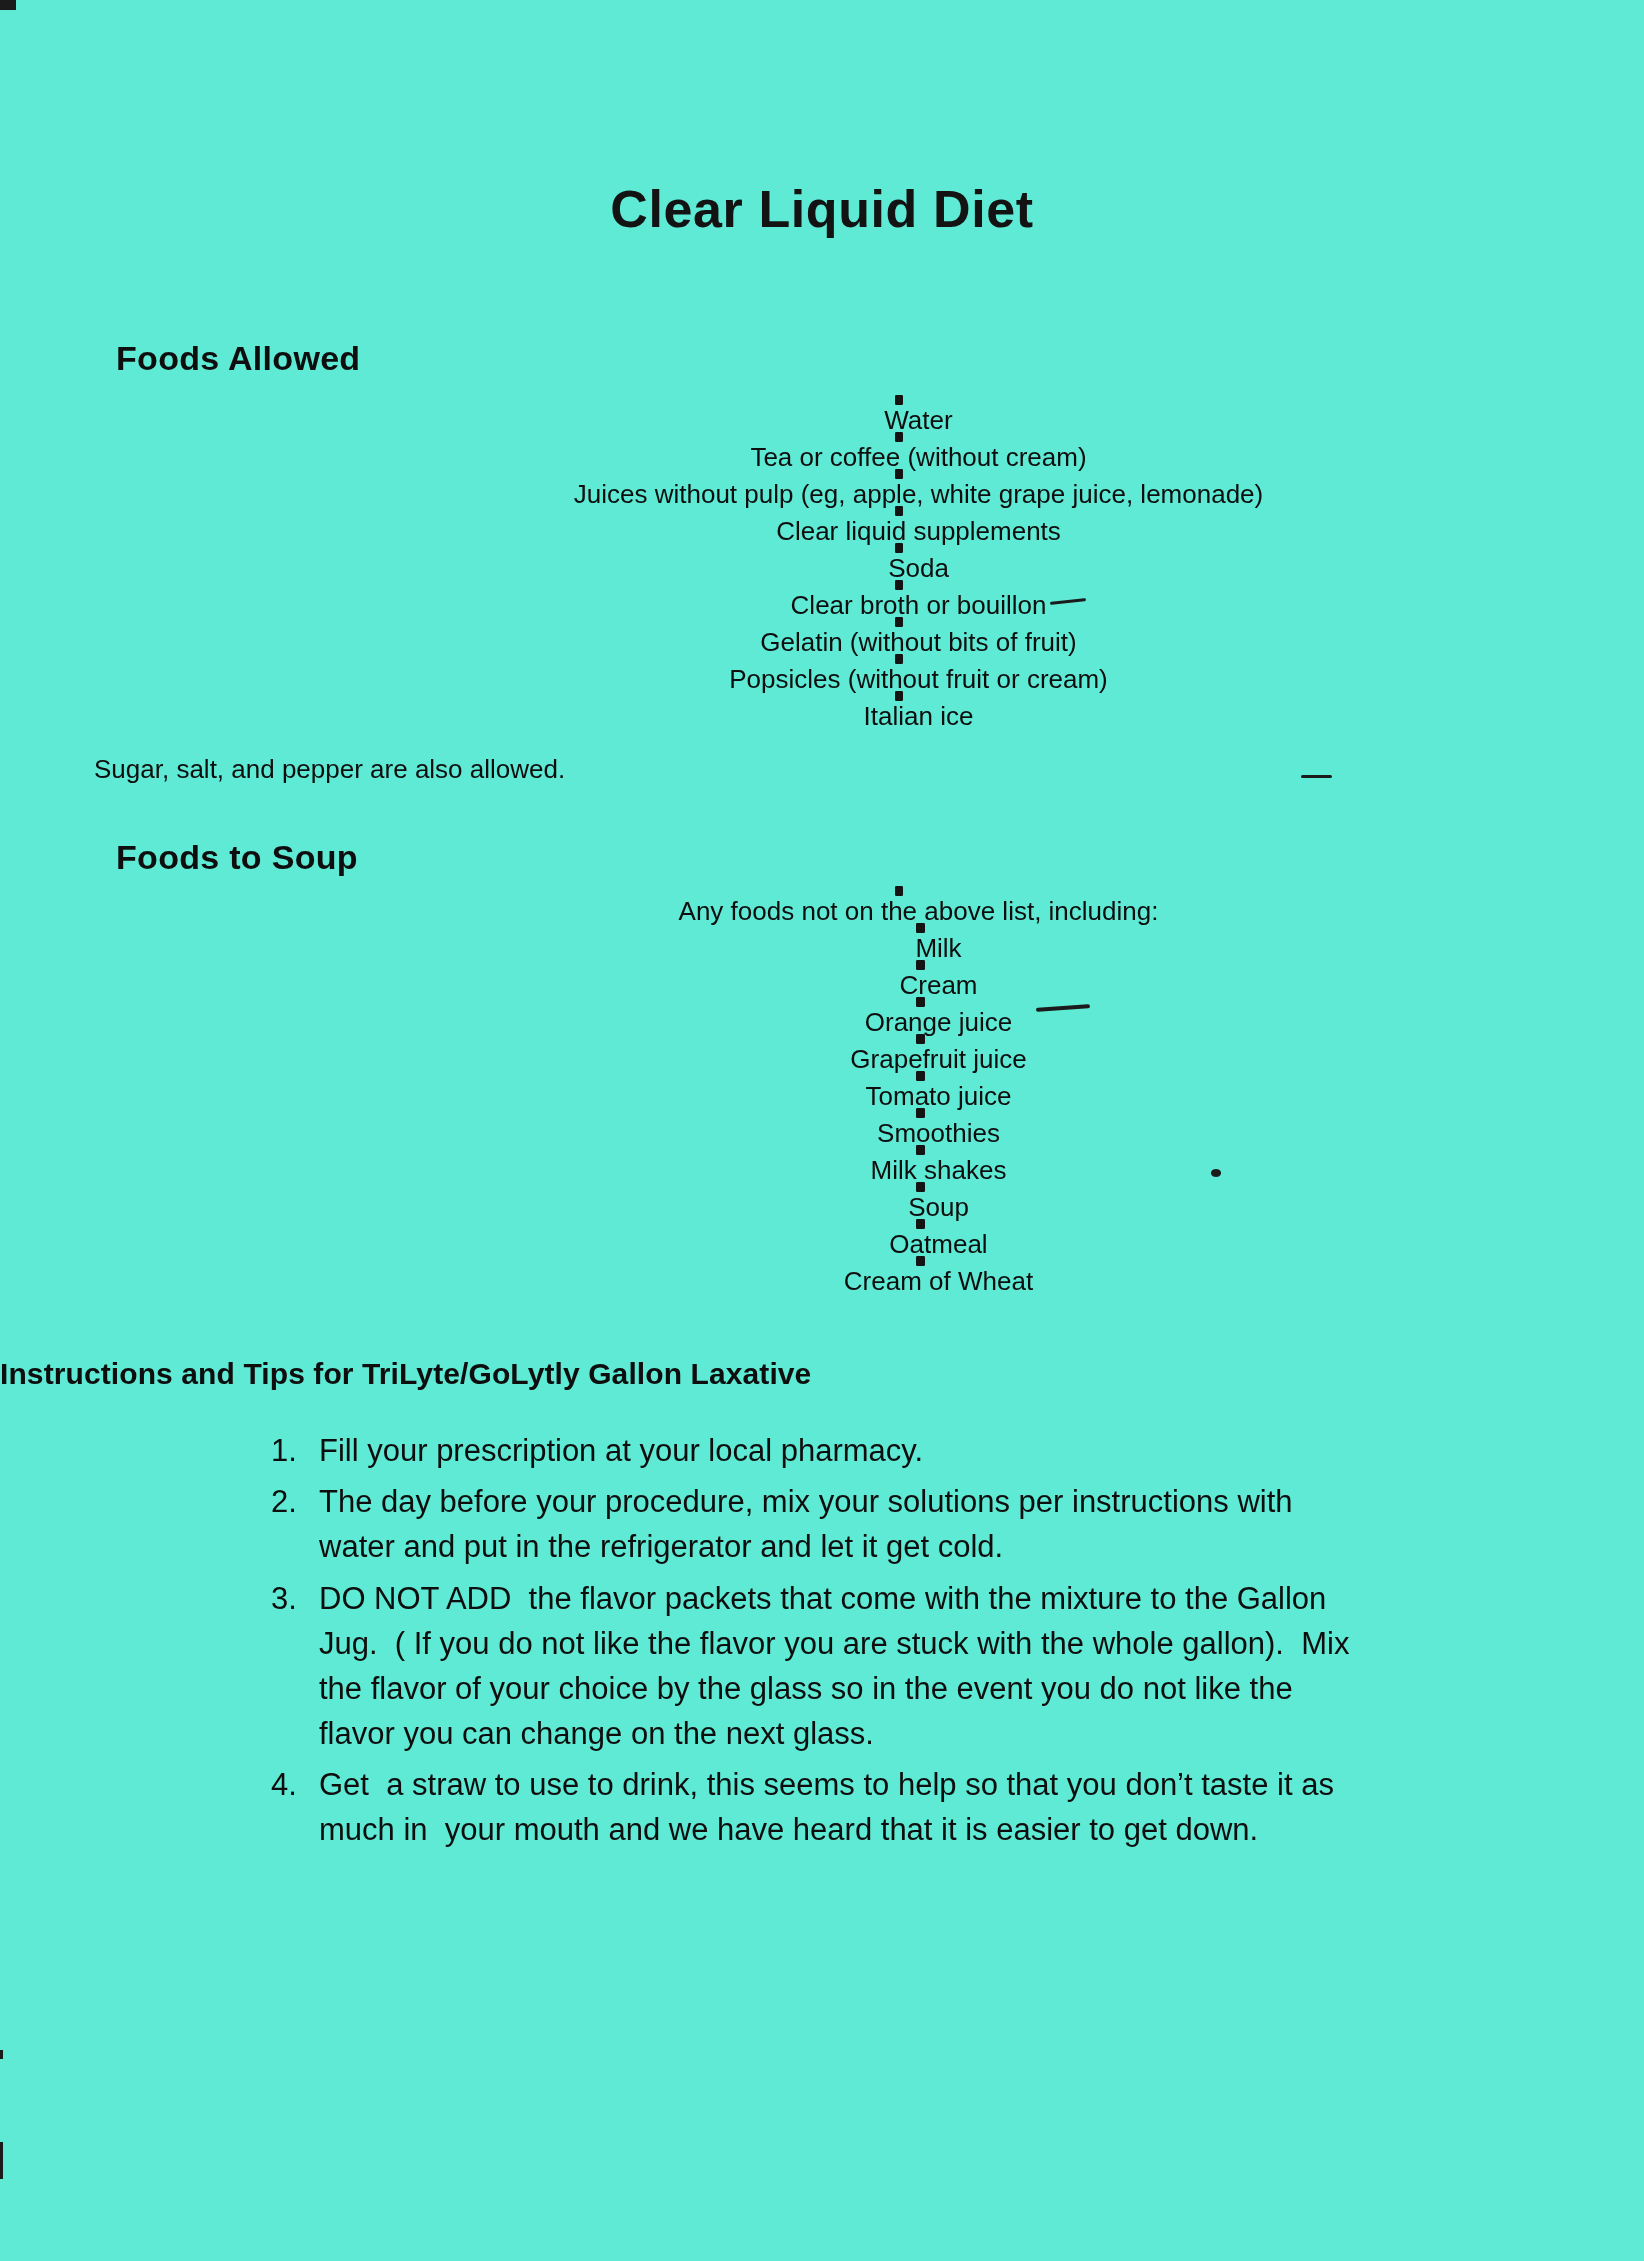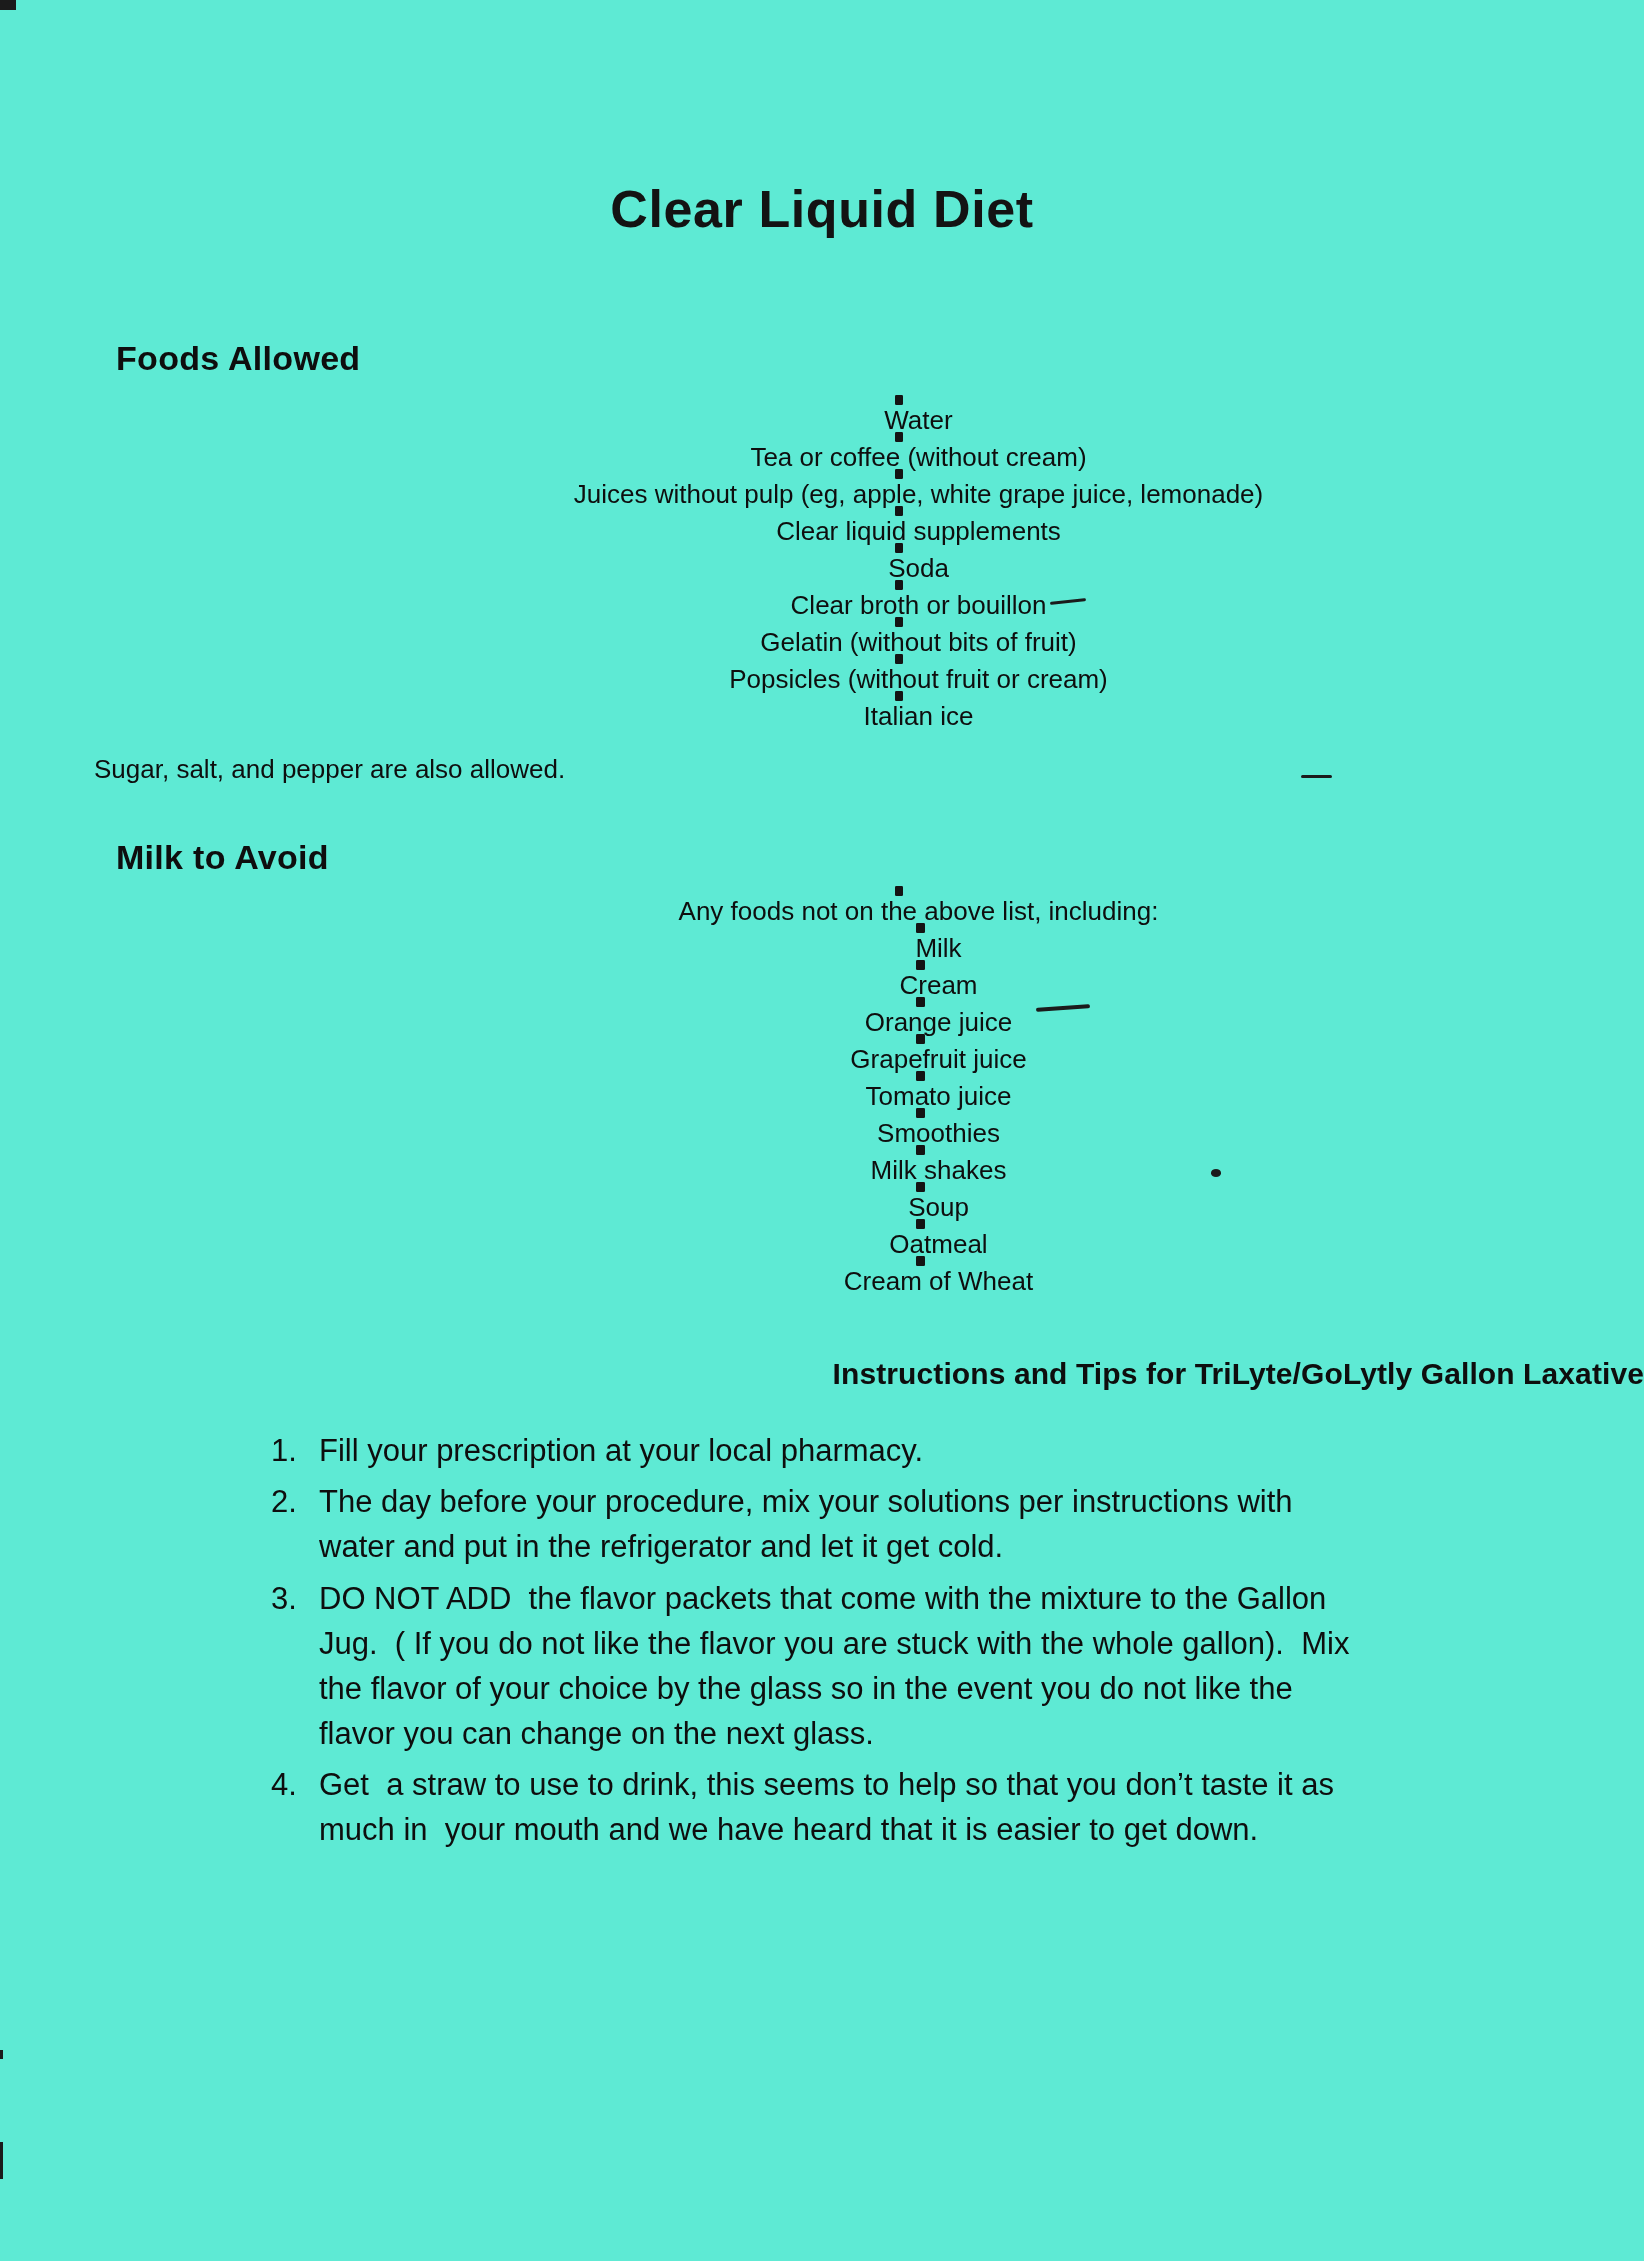--- a/index.html
+++ b/index.html
@@ -48,21 +48,21 @@
   .lvl1 .sq-bullet { margin-right:39px; }
   .lvl2 .sq-bullet { margin-right:36px; }
   .note {
     margin-top:26px;
     margin-left:94px;
     font-size:26px;
   }
   .avoid-lead { margin-top:9px; }
   .instr-heading {
     margin-top:64px;
-    text-align:right;
+    text-align:left;
     font-size:30px;
     font-weight:700;
     letter-spacing:0.1px;
   }
   .steps { margin-top:37px; }
   .step {
     display:flex;
     margin-left:271px;
     margin-bottom:6.4px;
     font-size:31px;
@@ -99,21 +99,21 @@
     <li class="b-item lvl1"><span class="sq-bullet"></span><span>Clear liquid supplements</span></li>
     <li class="b-item lvl1"><span class="sq-bullet"></span><span>Soda</span></li>
     <li class="b-item lvl1"><span class="sq-bullet"></span><span>Clear broth or bouillon</span></li>
     <li class="b-item lvl1"><span class="sq-bullet"></span><span>Gelatin (without bits of fruit)</span></li>
     <li class="b-item lvl1"><span class="sq-bullet"></span><span>Popsicles (without fruit or cream)</span></li>
     <li class="b-item lvl1"><span class="sq-bullet"></span><span>Italian ice</span></li>
   </ul>
 
   <div class="note">Sugar, salt, and pepper are also allowed.</div>
 
-  <div class="section-heading avoid-heading">Milk to Avoid</div>
+  <div class="section-heading avoid-heading">Foods to Soup</div>
 
   <ul class="plain avoid-lead">
     <li class="b-item lvl1"><span class="sq-bullet"></span><span>Any foods not on the above list, including:</span></li>
     <li class="b-item lvl2"><span class="sq-bullet"></span><span>Milk</span></li>
     <li class="b-item lvl2"><span class="sq-bullet"></span><span>Cream</span></li>
     <li class="b-item lvl2"><span class="sq-bullet"></span><span>Orange juice</span></li>
     <li class="b-item lvl2"><span class="sq-bullet"></span><span>Grapefruit juice</span></li>
     <li class="b-item lvl2"><span class="sq-bullet"></span><span>Tomato juice</span></li>
     <li class="b-item lvl2"><span class="sq-bullet"></span><span>Smoothies</span></li>
     <li class="b-item lvl2"><span class="sq-bullet"></span><span>Milk shakes</span></li>

